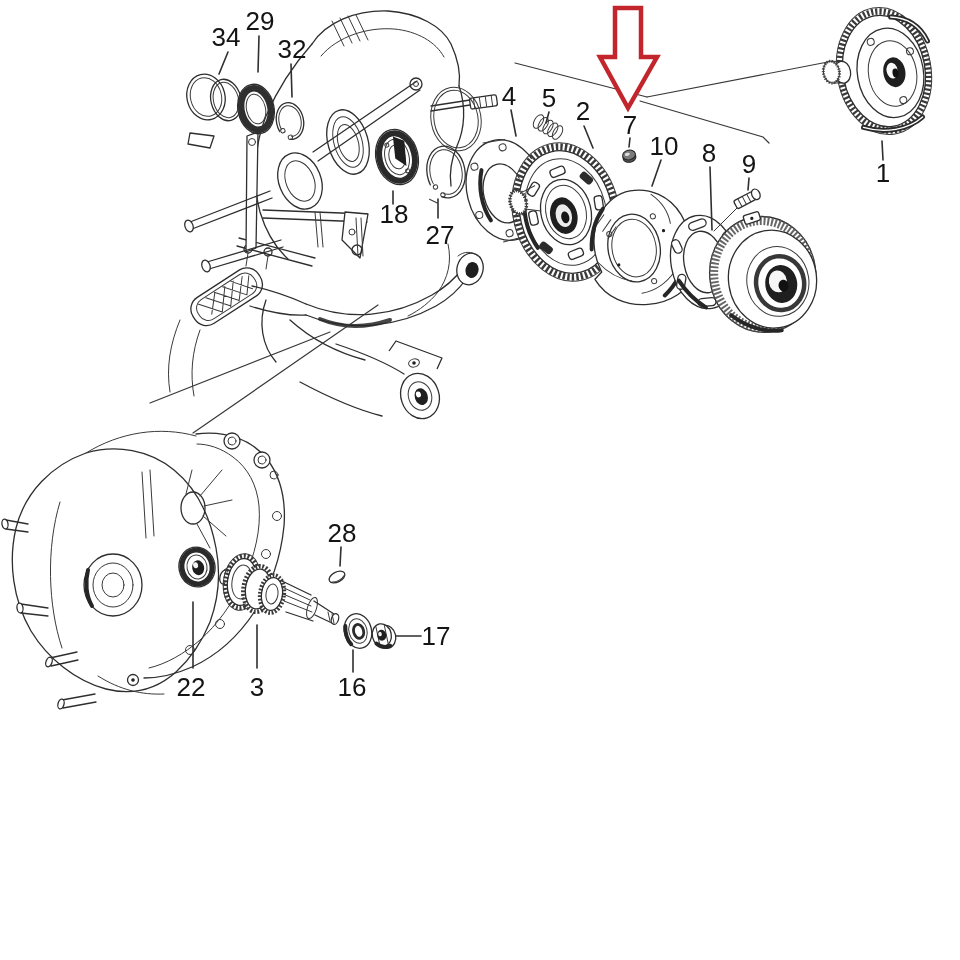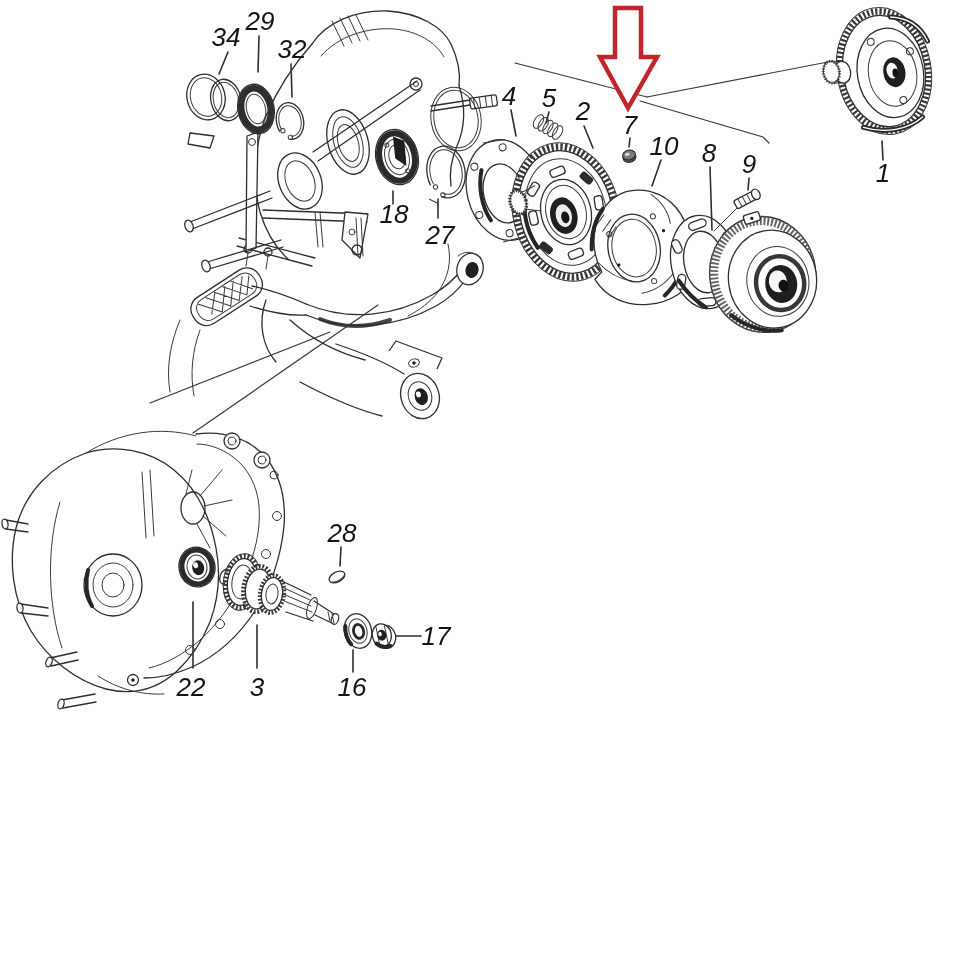--- a/index.html
+++ b/index.html
@@ -1,17 +1,17 @@
 <!DOCTYPE html>
 <html><head>
 <meta charset="utf-8">
 <style>
   html,body{margin:0;padding:0;background:#ffffff;}
   .stage{width:960px;height:960px;position:relative;background:#ffffff;overflow:hidden;
-         font-family:"Liberation Sans", sans-serif;font-style:italic;}
+         font-family:"Liberation Sans", sans-serif;}
   svg{display:block}
   .ln{fill:none;stroke:#2e2e2e;stroke-width:1.3;stroke-linecap:round;stroke-linejoin:round}
   .lnt{fill:none;stroke:#3a3a3a;stroke-width:1;stroke-linecap:round}
   .lnw{fill:#ffffff;stroke:#2e2e2e;stroke-width:1.3;stroke-linejoin:round}
   .dk{fill:#1f1f1f;stroke:none}
   .shade{fill:none;stroke:#262626;stroke-width:4;stroke-linecap:round}
   .leader{fill:none;stroke:#2f2f2f;stroke-width:1.6;stroke-linecap:round}
   .axis{fill:none;stroke:#383838;stroke-width:1.2;stroke-linecap:round}
   .lbl{font-family:"Liberation Sans", sans-serif;font-size:26px;fill:#141414;text-anchor:middle}
 </style>

